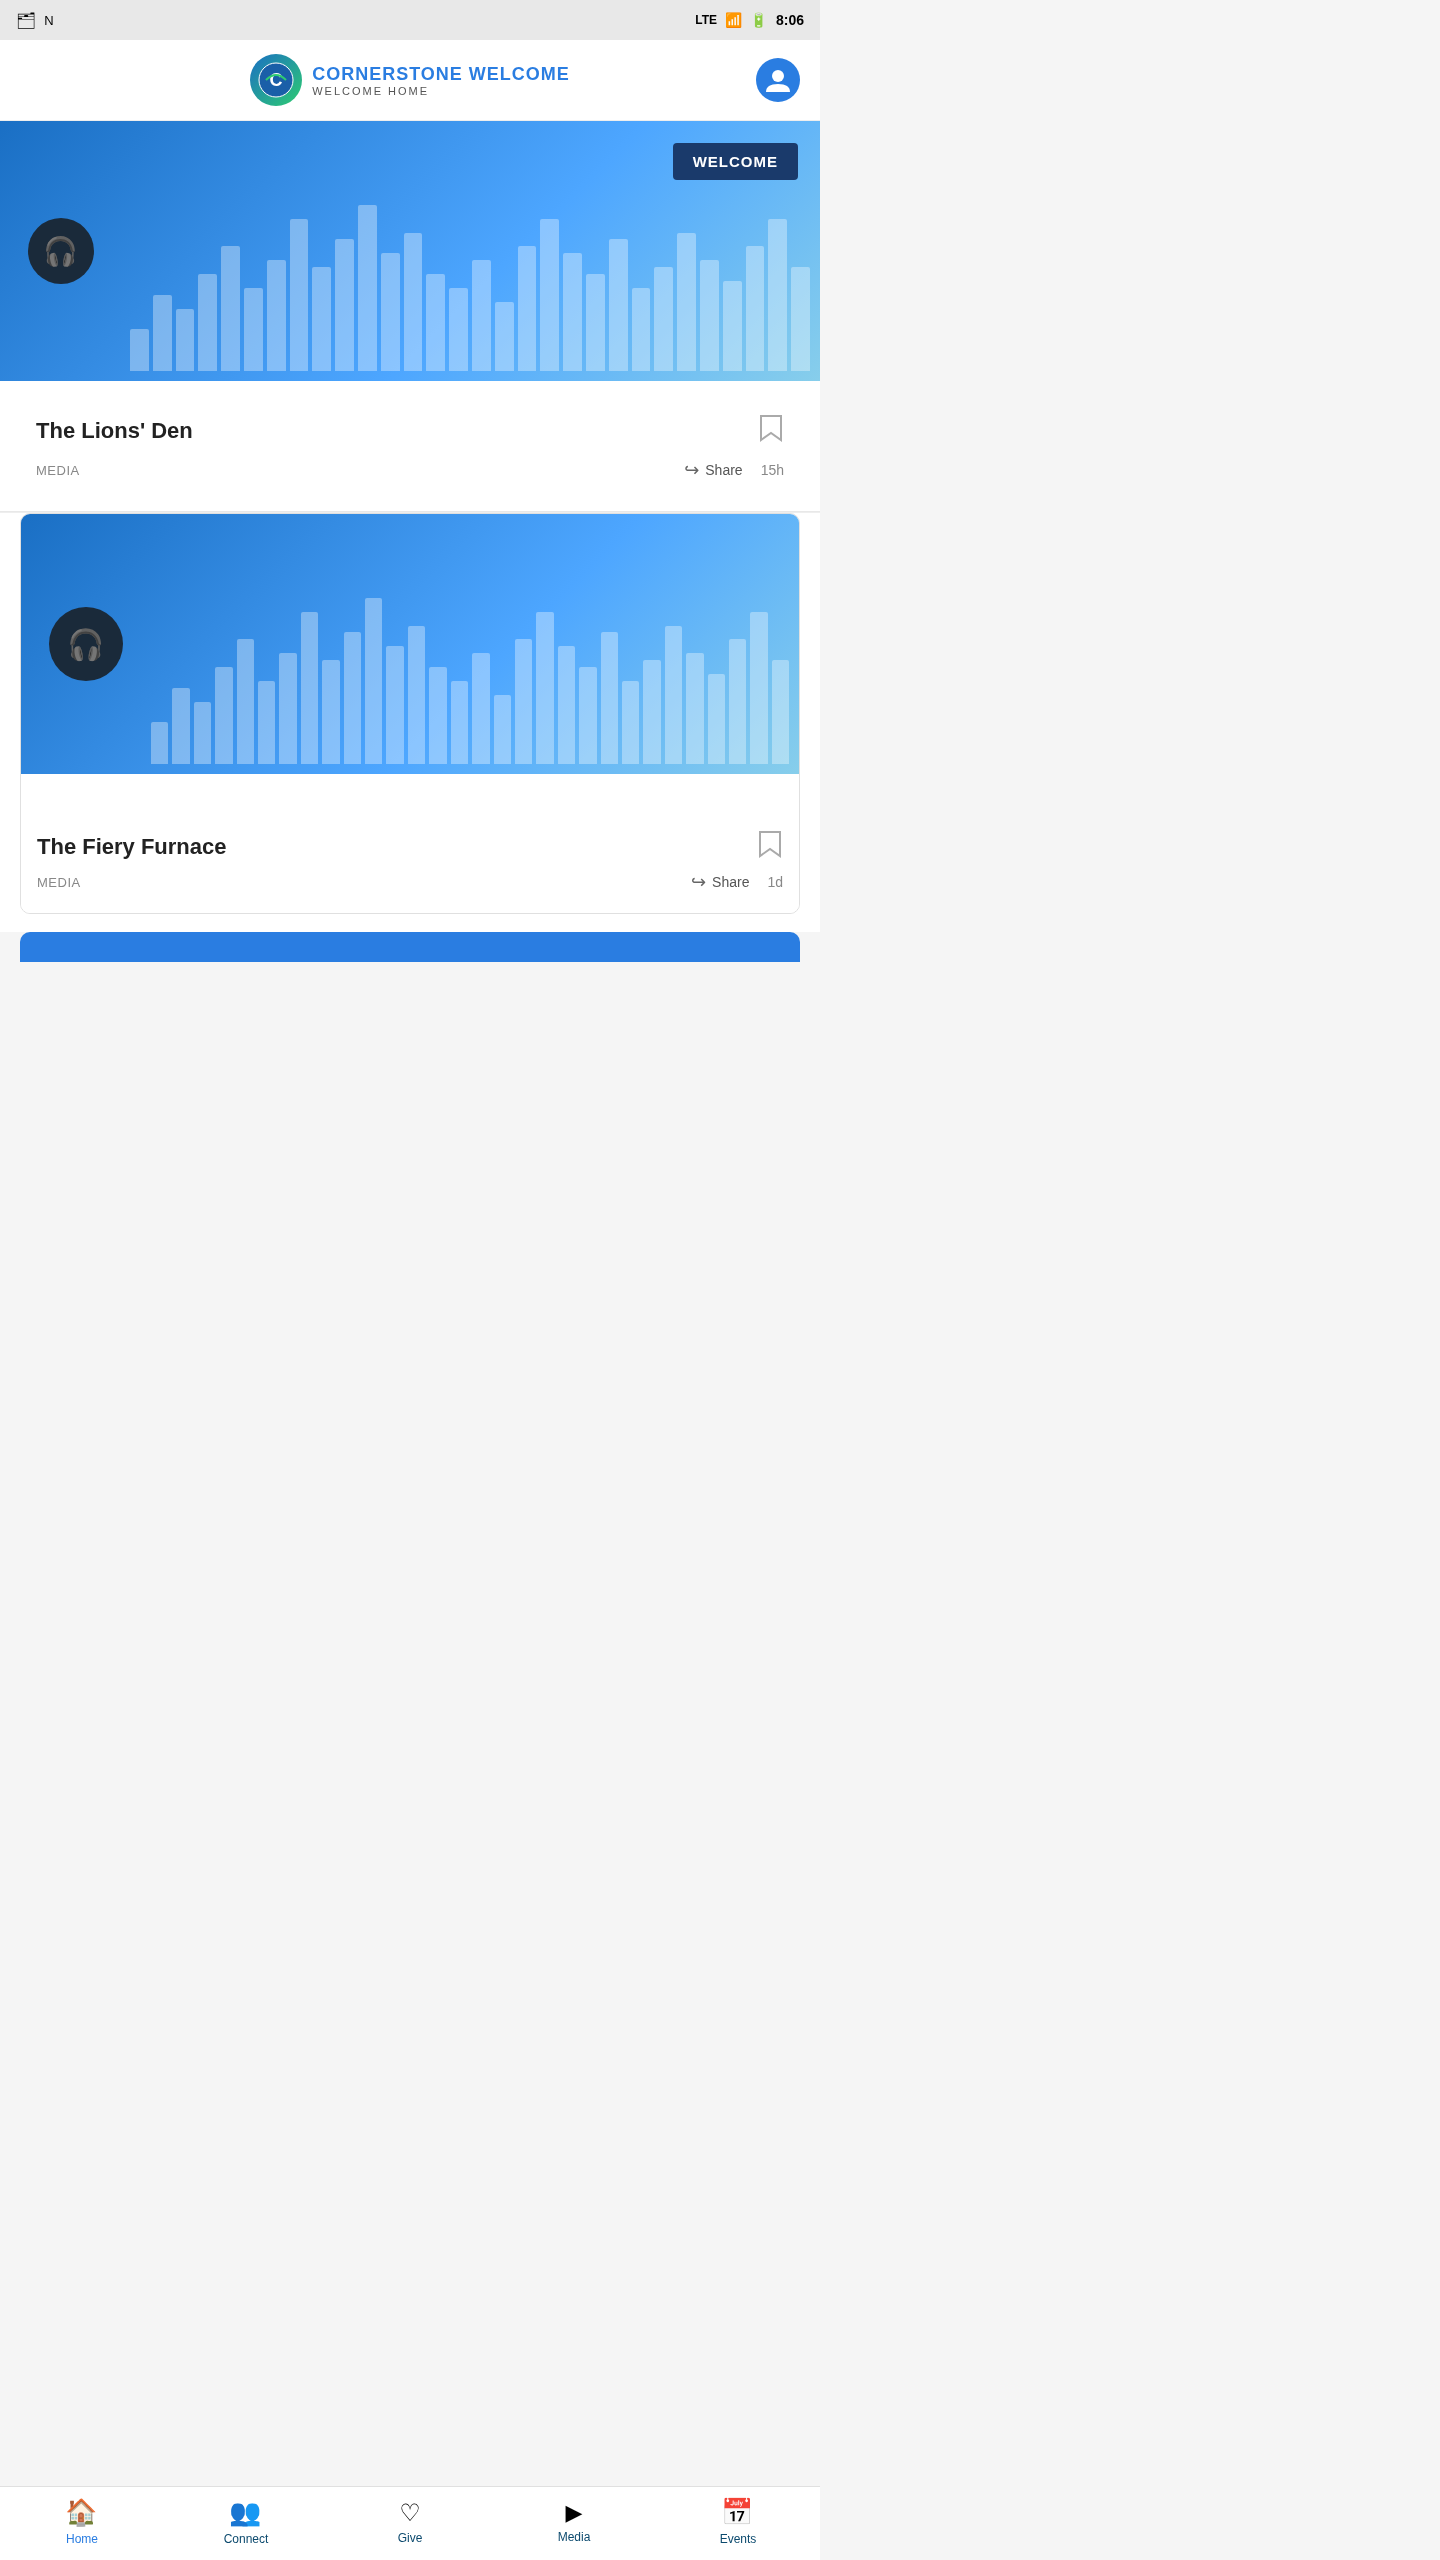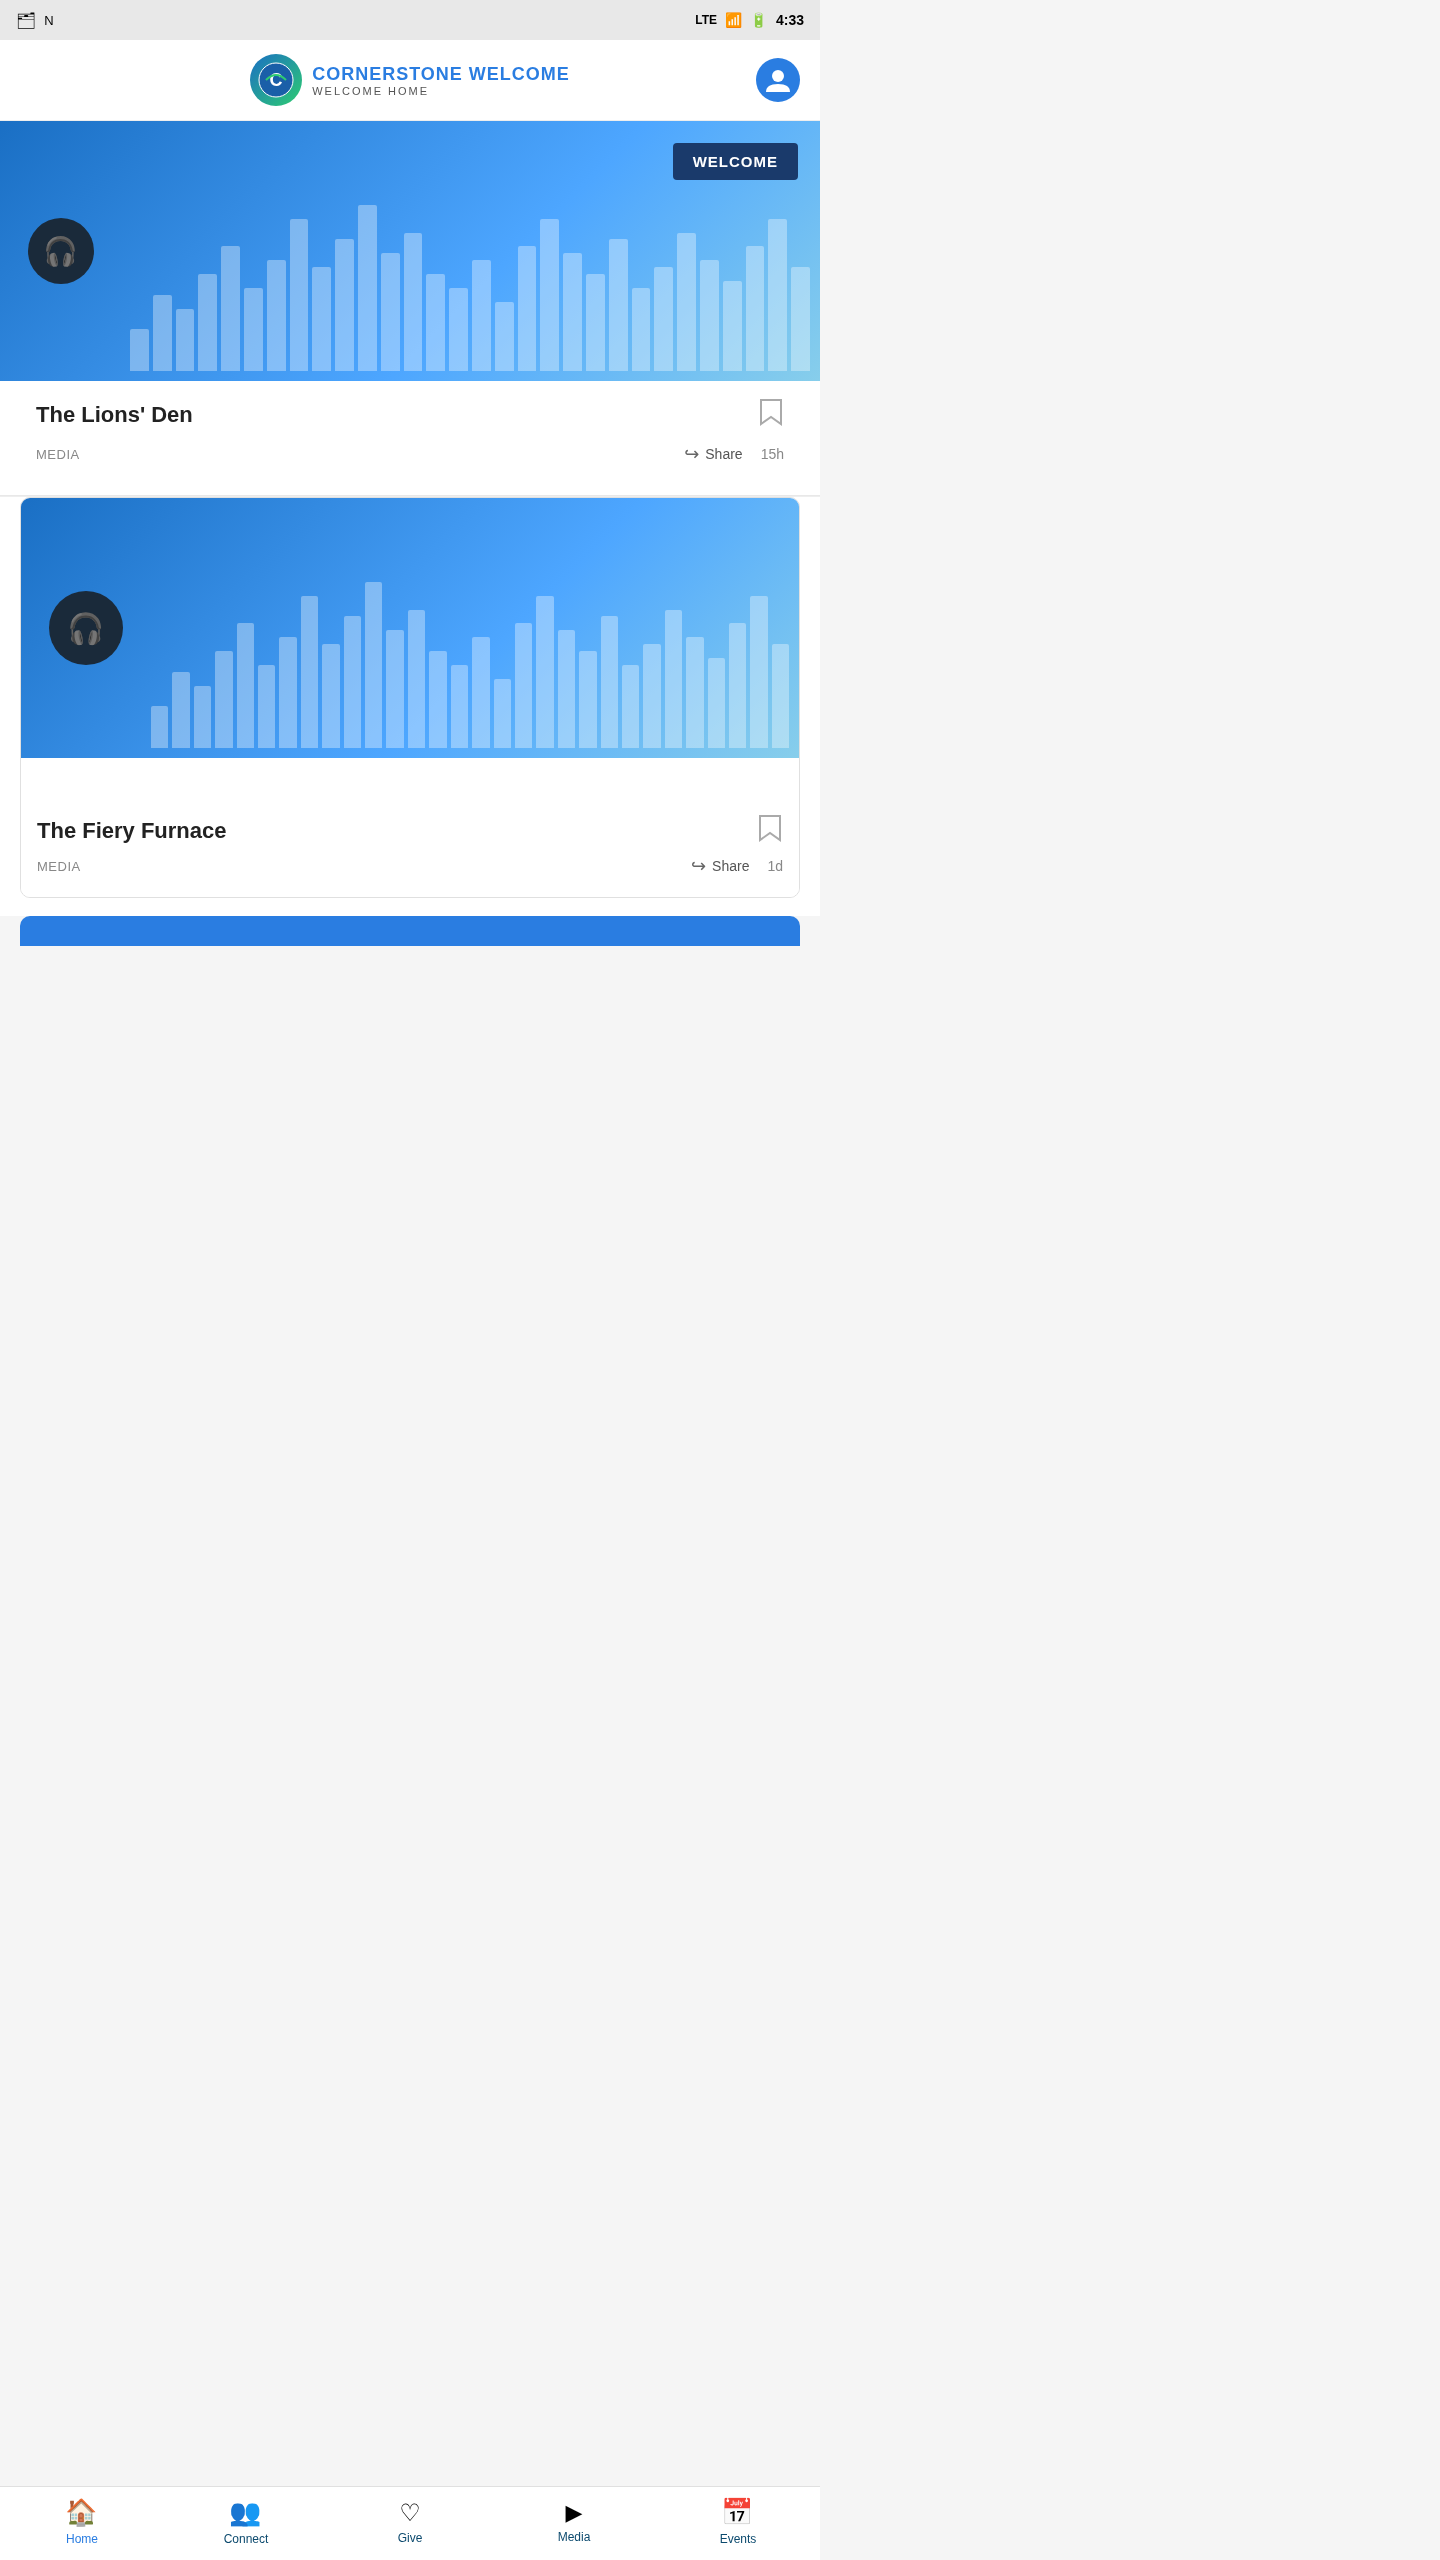--- a/index.html
+++ b/index.html
@@ -142,21 +142,21 @@
     .waveform-bar {
       flex: 1;
       background: rgba(255,255,255,0.35);
       border-radius: 2px 2px 0 0;
       min-width: 6px;
     }
 
     
     .post-card {
       background: white;
-      padding: 2px 20px 16px 20px;
+      padding: 18px 20px 16px 20px;
       border-bottom: 1px solid #e8e8e8;
     }
     .post-title-row {
       display: flex;
       align-items: center;
       justify-content: space-between;
       padding: 14px 16px 6px 16px;
     }
     .post-title {
       font-size: 22px;
@@ -278,21 +278,21 @@
 
 <div class="status-bar">
   <div class="status-bar-left">
     <span>🗂</span>
     <span style="font-size:13px;">N</span>
   </div>
   <div class="status-bar-right">
     <span style="font-size:12px;font-weight:700;">LTE</span>
     <span>📶</span>
     <span>🔋</span>
-    <span>4:33</span>
+    <span>8:06</span>
   </div>
 </div>
 
 <div class="header">
   <div class="header-logo">
     <div class="logo-circle">
       <svg width="36" height="36" viewBox="0 0 36 36">
         <circle cx="18" cy="18" r="17" fill="#1a5fa8" stroke="white" stroke-width="1"></circle>
         <text x="18" y="24" text-anchor="middle" fill="white" font-size="18" font-weight="bold">C</text>
         <path d="M8 18 Q18 8 28 18" stroke="#2ecc71" stroke-width="2" fill="none"></path>

